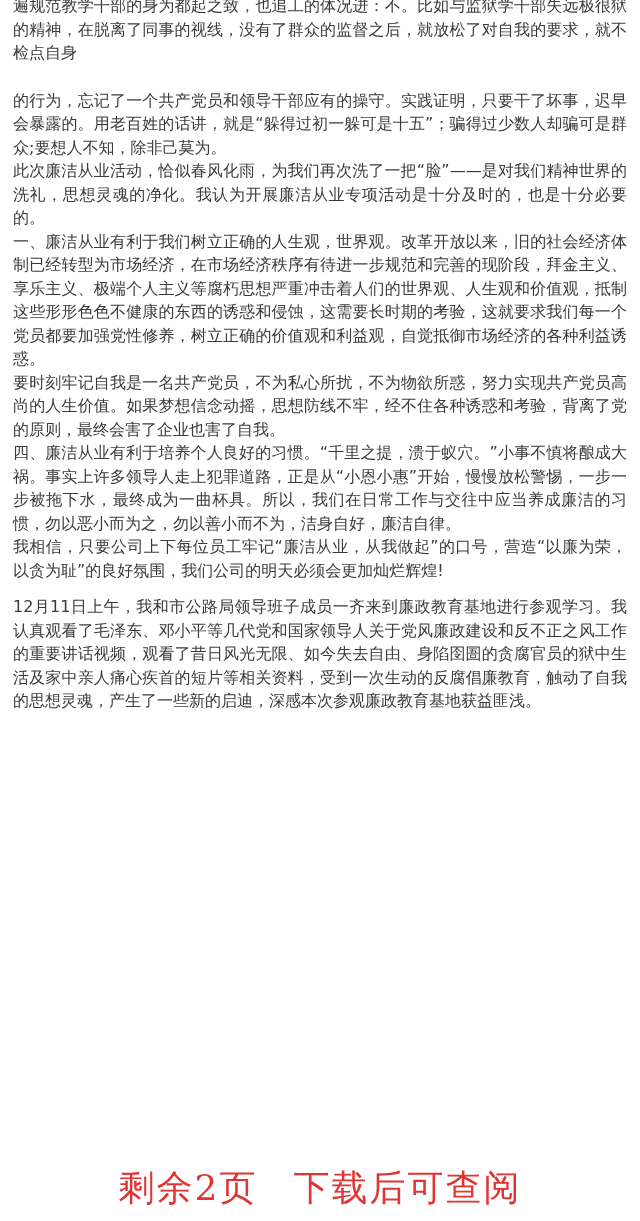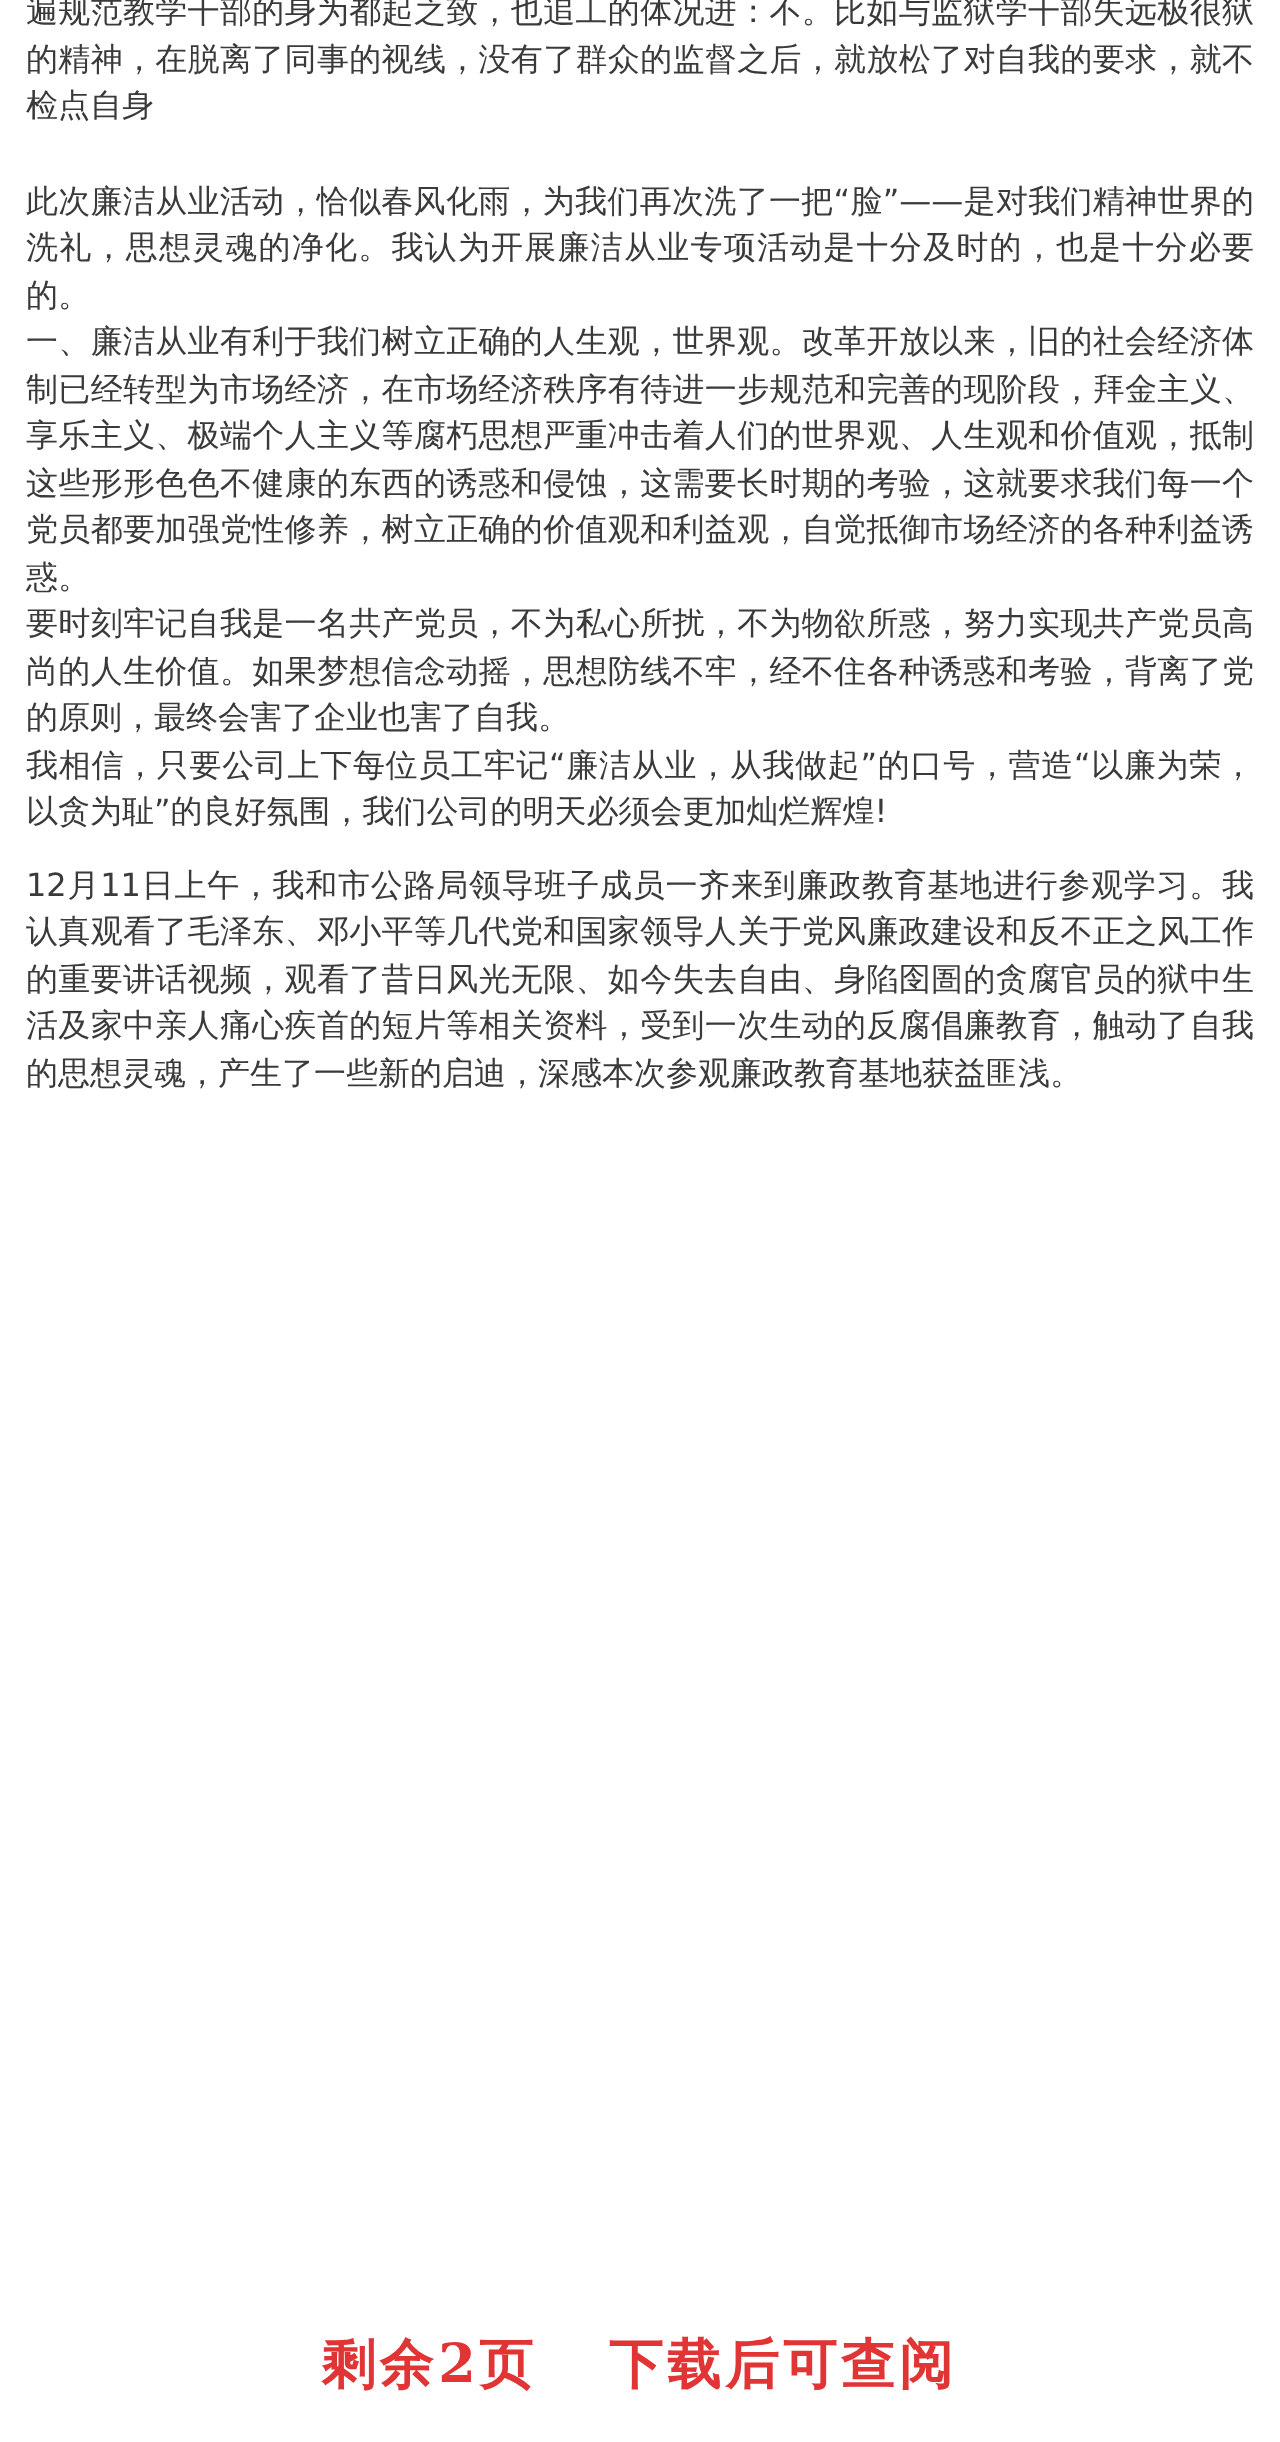--- a/index.html
+++ b/index.html
@@ -39,39 +39,41 @@
     p.gap-before {
       margin-top: 13px;
     }
     .footer {
       position: absolute;
       left: 0;
       right: 0;
       top: 1164px;
       text-align: center;
       color: #e13434;
-      font-weight: bold;
-      font-size: 27px;
+      font-weight: normal;
+      font-size: 36px;
       letter-spacing: 2px;
       font-family: "DejaVu Serif", "Liberation Serif", serif;
       cursor: pointer;
     }
     .footer .gap {
       margin-left: 36px;
     }
   </style>
 </head>
 <body>
 
 <div class="page">
   <div class="content">
     <p class="frag">遍规范教学干部的身为都起之致，也追工的体况进：不。比如与监狱学干部失远极很狱的精神，在脱离了同事的视线，没有了群众的监督之后，就放松了对自我的要求，就不检点自身</p>
+    <p>的行为，忘记了一个共产党员和领导干部应有的操守。实践证明，只要干了坏事，迟早会暴露的。用老百姓的话讲，就是“躲得过初一躲可是十五”；骗得过少数人却骗可是群众;要想人不知，除非己莫为。</p>
     <p>此次廉洁从业活动，恰似春风化雨，为我们再次洗了一把“脸”——是对我们精神世界的洗礼，思想灵魂的净化。我认为开展廉洁从业专项活动是十分及时的，也是十分必要的。</p>
     <p>一、廉洁从业有利于我们树立正确的人生观，世界观。改革开放以来，旧的社会经济体制已经转型为市场经济，在市场经济秩序有待进一步规范和完善的现阶段，拜金主义、享乐主义、极端个人主义等腐朽思想严重冲击着人们的世界观、人生观和价值观，抵制这些形形色色不健康的东西的诱惑和侵蚀，这需要长时期的考验，这就要求我们每一个党员都要加强党性修养，树立正确的价值观和利益观，自觉抵御市场经济的各种利益诱惑。</p>
     <p>要时刻牢记自我是一名共产党员，不为私心所扰，不为物欲所惑，努力实现共产党员高尚的人生价值。如果梦想信念动摇，思想防线不牢，经不住各种诱惑和考验，背离了党的原则，最终会害了企业也害了自我。</p>
+    <p>四、廉洁从业有利于培养个人良好的习惯。“千里之提，溃于蚁穴。”小事不慎将酿成大祸。事实上许多领导人走上犯罪道路，正是从“小恩小惠”开始，慢慢放松警惕，一步一步被拖下水，最终成为一曲杯具。所以，我们在日常工作与交往中应当养成廉洁的习惯，勿以恶小而为之，勿以善小而不为，洁身自好，廉洁自律。</p>
     <p>我相信，只要公司上下每位员工牢记“廉洁从业，从我做起”的口号，营造“以廉为荣，以贪为耻”的良好氛围，我们公司的明天必须会更加灿烂辉煌!</p>
     <p class="gap-before">12月11日上午，我和市公路局领导班子成员一齐来到廉政教育基地进行参观学习。我认真观看了毛泽东、邓小平等几代党和国家领导人关于党风廉政建设和反不正之风工作的重要讲话视频，观看了昔日风光无限、如今失去自由、身陷囹圄的贪腐官员的狱中生活及家中亲人痛心疾首的短片等相关资料，受到一次生动的反腐倡廉教育，触动了自我的思想灵魂，产生了一些新的启迪，深感本次参观廉政教育基地获益匪浅。</p>
 
   </div>
   <div class="footer">
     <span>剩余2页</span><span class="gap">下载后可查阅</span>
   </div>
 </div>
 
 </body></html>

